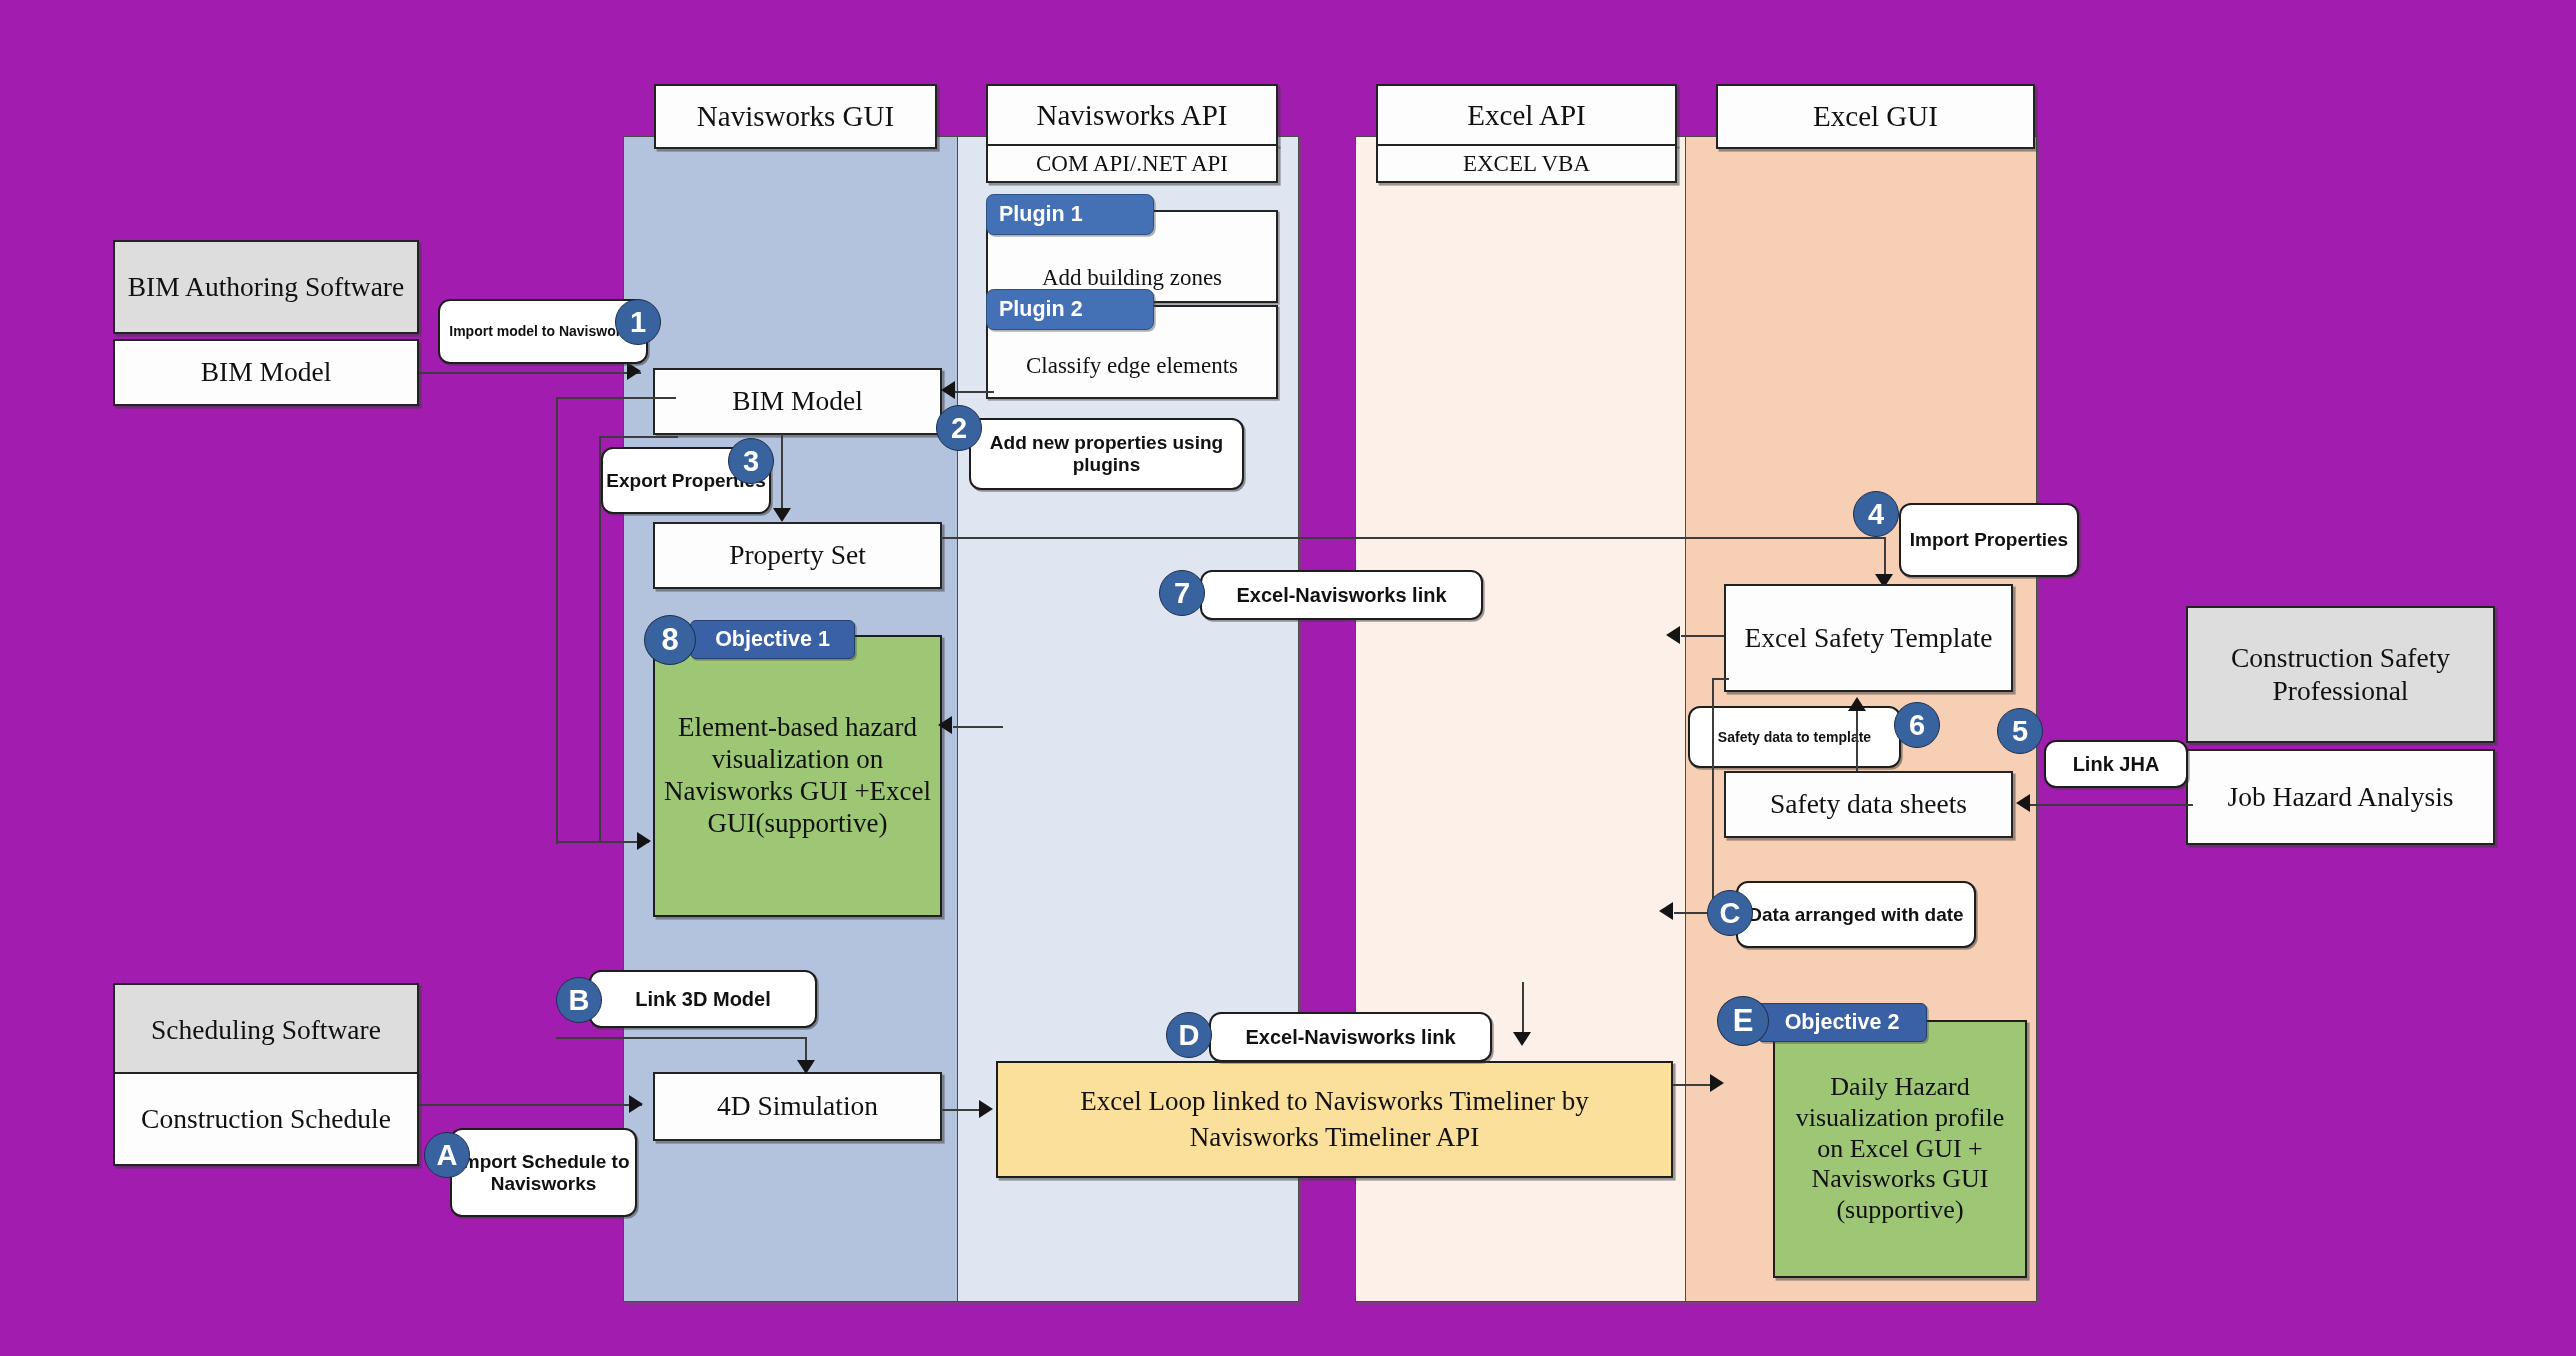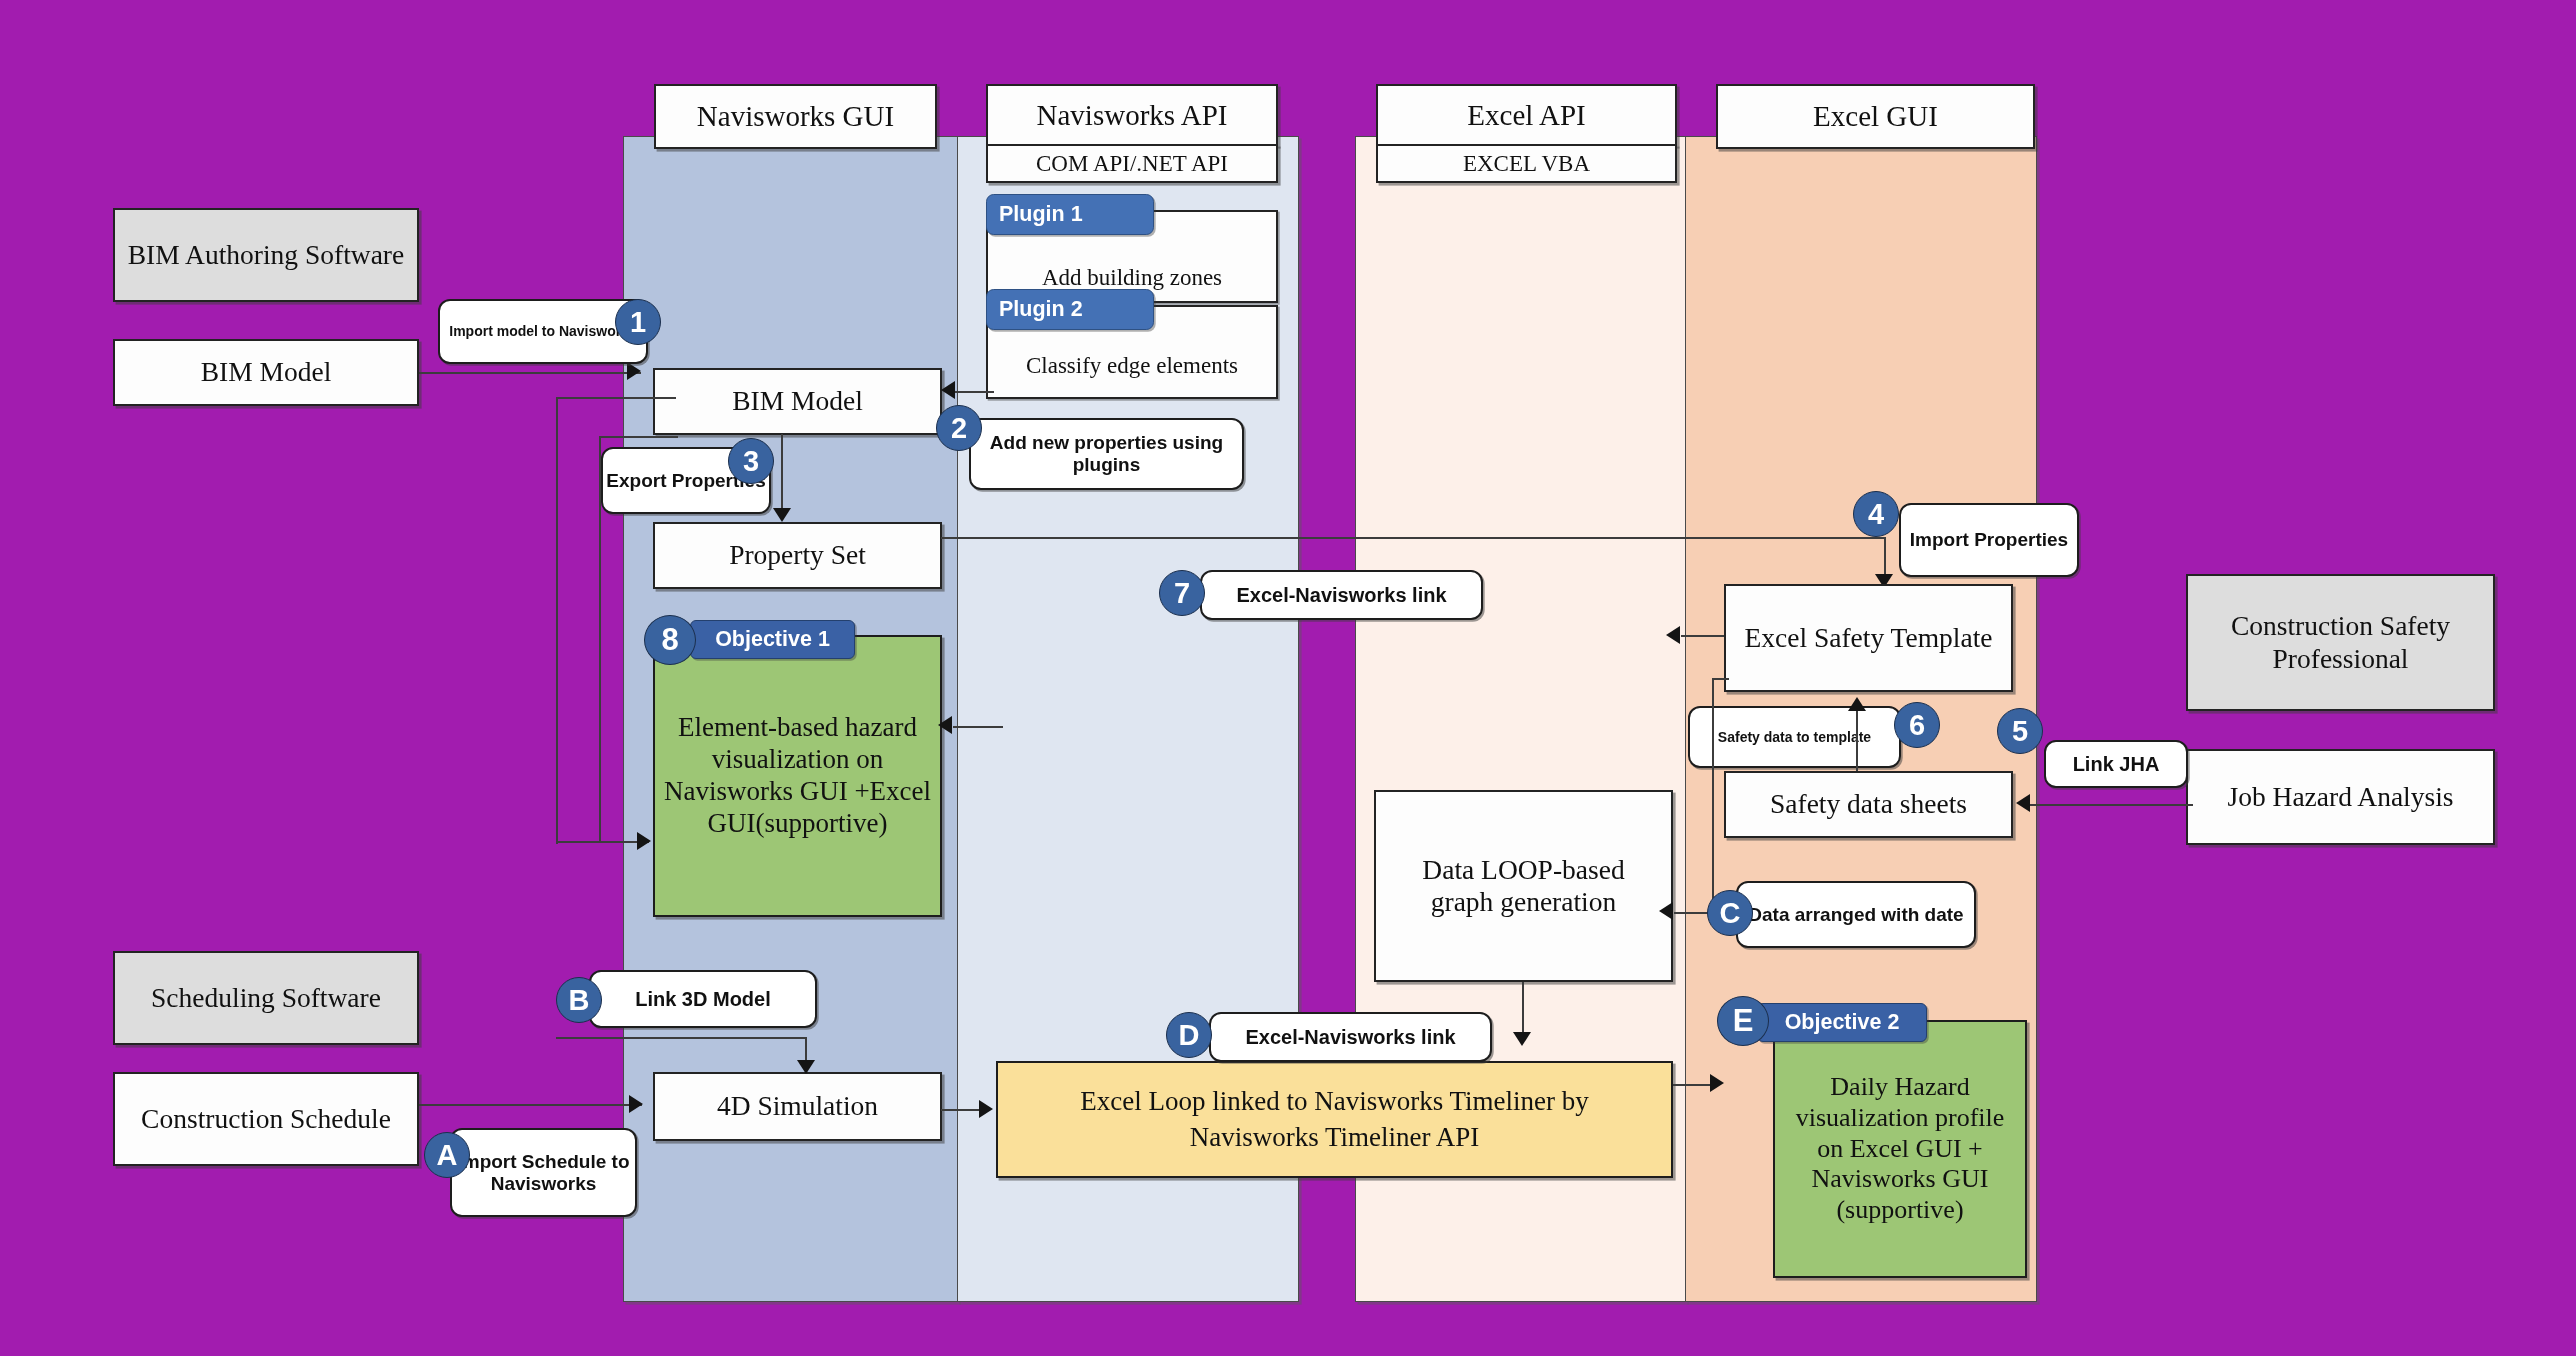--- a/index.html
+++ b/index.html
@@ -12,21 +12,21 @@
   .lane-nw-gui{background:#b4c3dd;}
   .lane-nw-api{background:#dfe6f1;}
   .lane-xl-api{background:#fdf0e9;}
   .lane-xl-gui{background:#f7cfb4;}
 
   
   .box{position:absolute;box-sizing:border-box;background:#fdfdfd;border:2.1px solid #232323;
        display:flex;align-items:center;justify-content:center;text-align:center;
        font-family:"Liberation Serif", serif;color:#111;line-height:1.18;
        box-shadow:2.6px 2.6px 0 rgba(60,60,60,.5);}
-  .box.grey{background:#dddddd;}
+  .box.grey{background:#dddddd;margin-top:32px;}
   .box.green{background:#9dc675;border-color:#1d1d1d;}
   .box.yellow{background:#fae09a;border-color:#1d1d1d;}
   .box.plain{box-shadow:1.7px 1.7px 0 rgba(60,60,60,.45);}
 
   
   .hdr{position:absolute;box-sizing:border-box;}
   .hdr .t,.hdr .s{box-sizing:border-box;background:#fdfdfd;border:2.1px solid #232323;
         display:flex;align-items:center;justify-content:center;text-align:center;
         font-family:"Liberation Serif", serif;color:#111;
         box-shadow:2.6px 2.6px 0 rgba(60,60,60,.5);}
@@ -178,21 +178,20 @@
 
   <div class="box" style="left:1724px; top:771px; width:289px; height:67px; font-size:27.5px;">Safety data sheets</div>
 
   <div class="callout" style="left:2044px; top:740px; width:144px; height:48px; font-size:20px;">
     <span>Link JHA</span>
   </div>
   <div class="badge" style="left:1997px; top:708px; width:46px; height:46px; font-size:29px;">5</div>
   <div class="ln lnh" style="left:2030px; top:804px; width:163px;"></div>
   <div class="arw arw-l" style="left:2016px; top:794px;"></div>
 
-  <div class="box" style="left:1374px; top:790px; width:299px; height:192px; font-size:27.5px; padding:0 15.5px;">Data LOOP-based graph generation</div>
 
   <div class="callout" style="left:1736px; top:881px; width:240px; height:67px; font-size:19px;">
     <span>Data arranged with date</span>
   </div>
   <div class="badge" style="left:1707px; top:890px; width:46px; height:46px; font-size:29px;">C</div>
   <div class="ln lnv" style="left:1712px; top:678px; height:234px;"></div>
   <div class="ln lnh" style="left:1712px; top:678px; width:17px;"></div>
   <div class="ln lnh" style="left:1674px; top:912px; width:39px;"></div>
   <div class="arw arw-l" style="left:1659px; top:902px;"></div>
 

